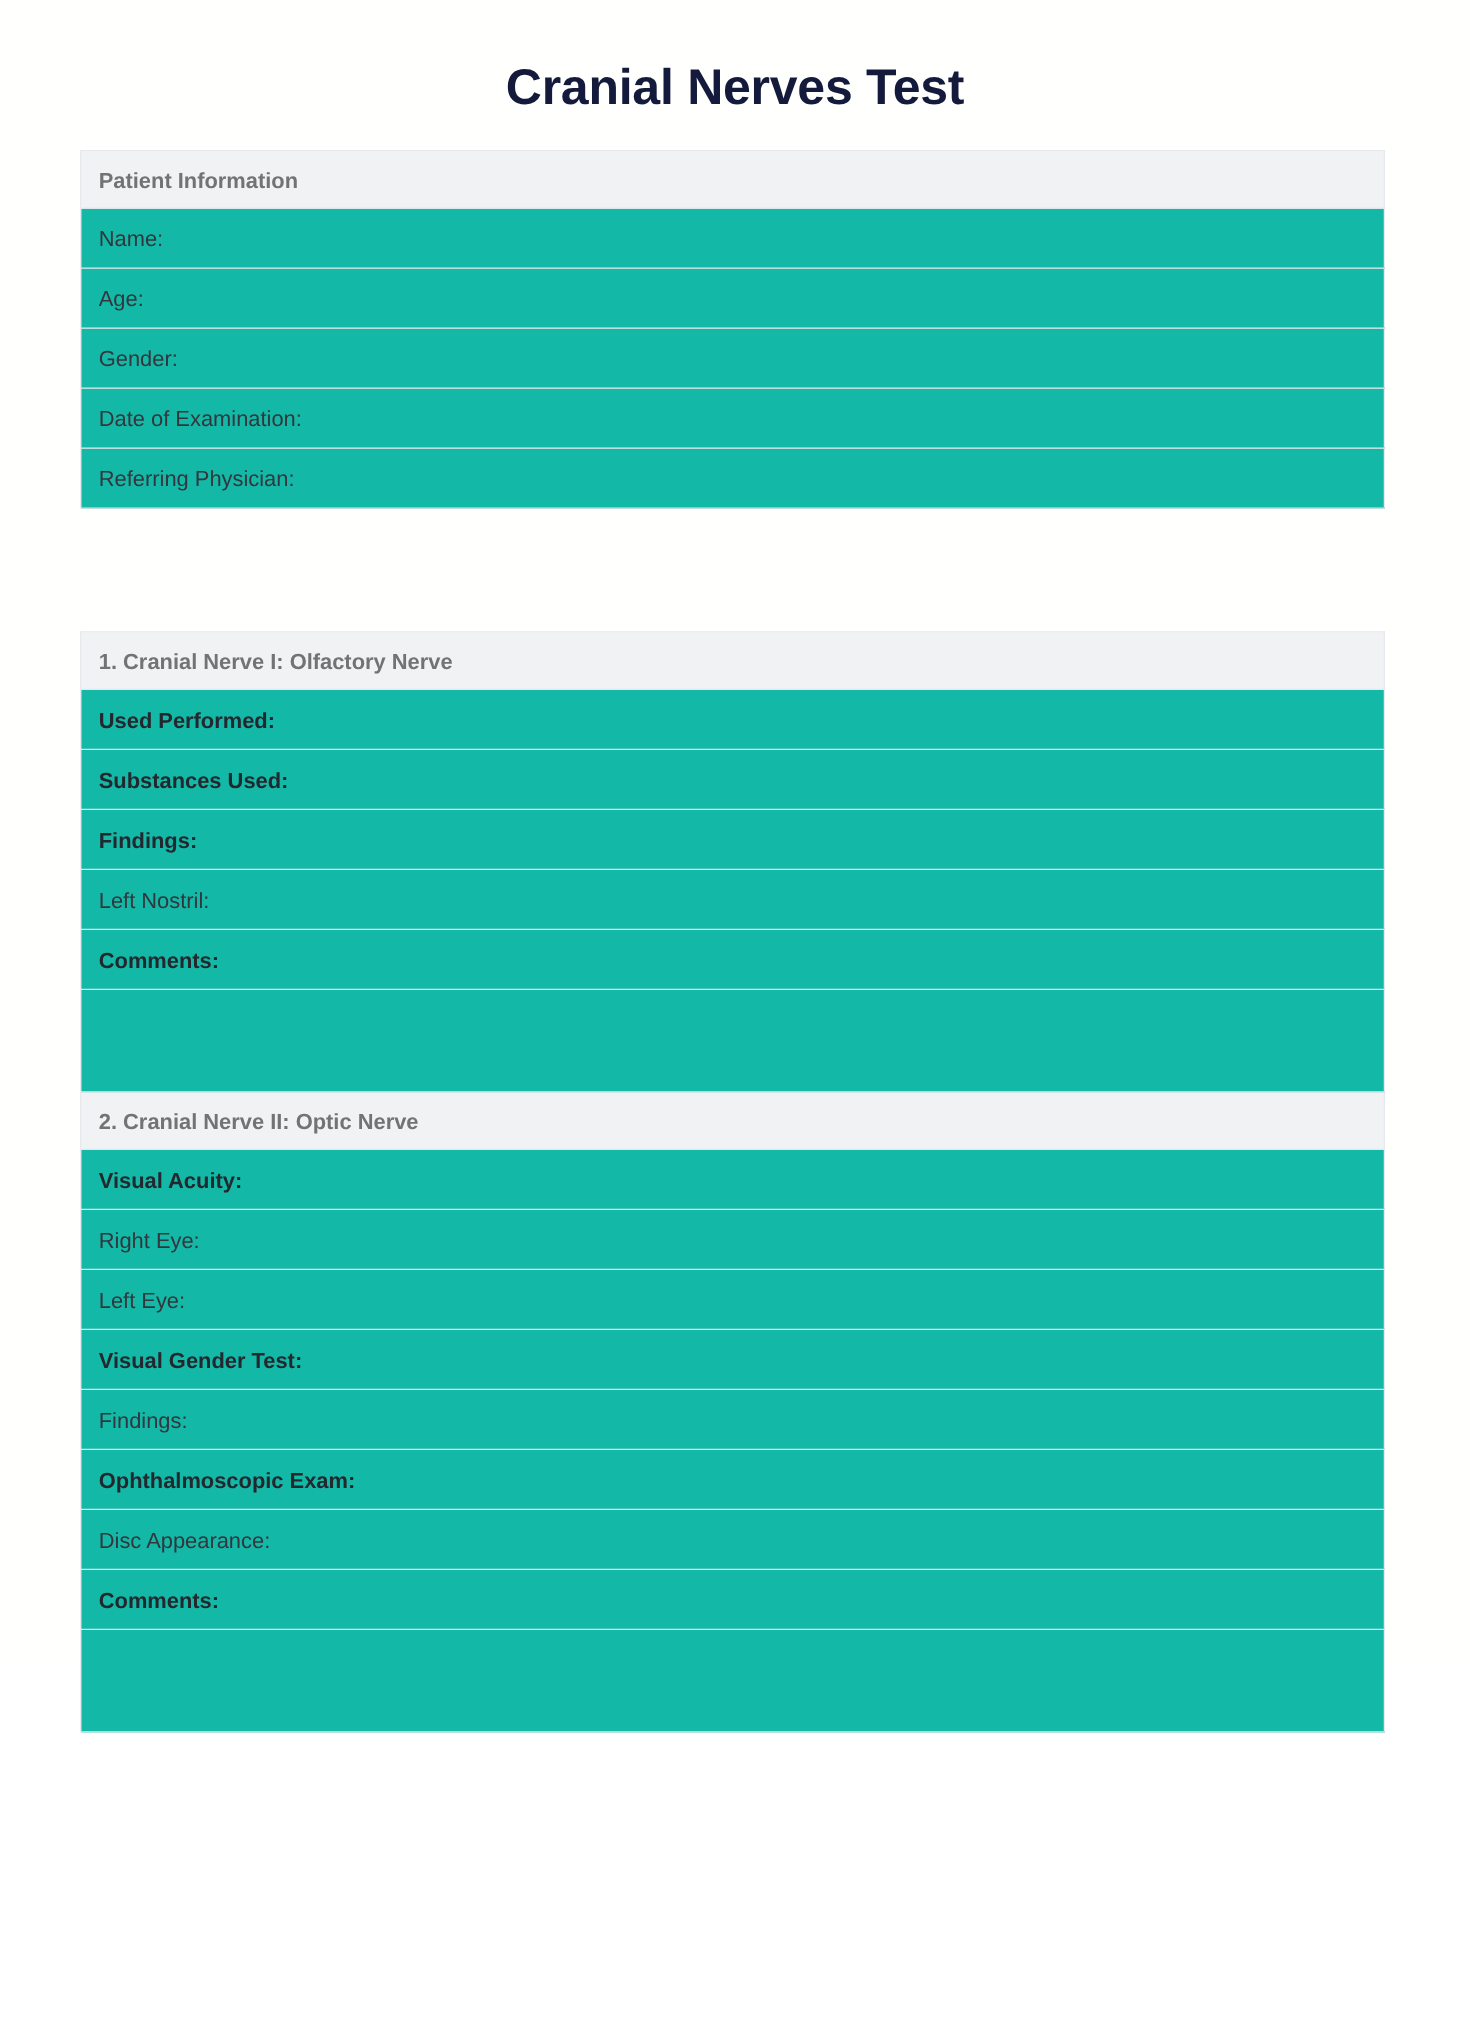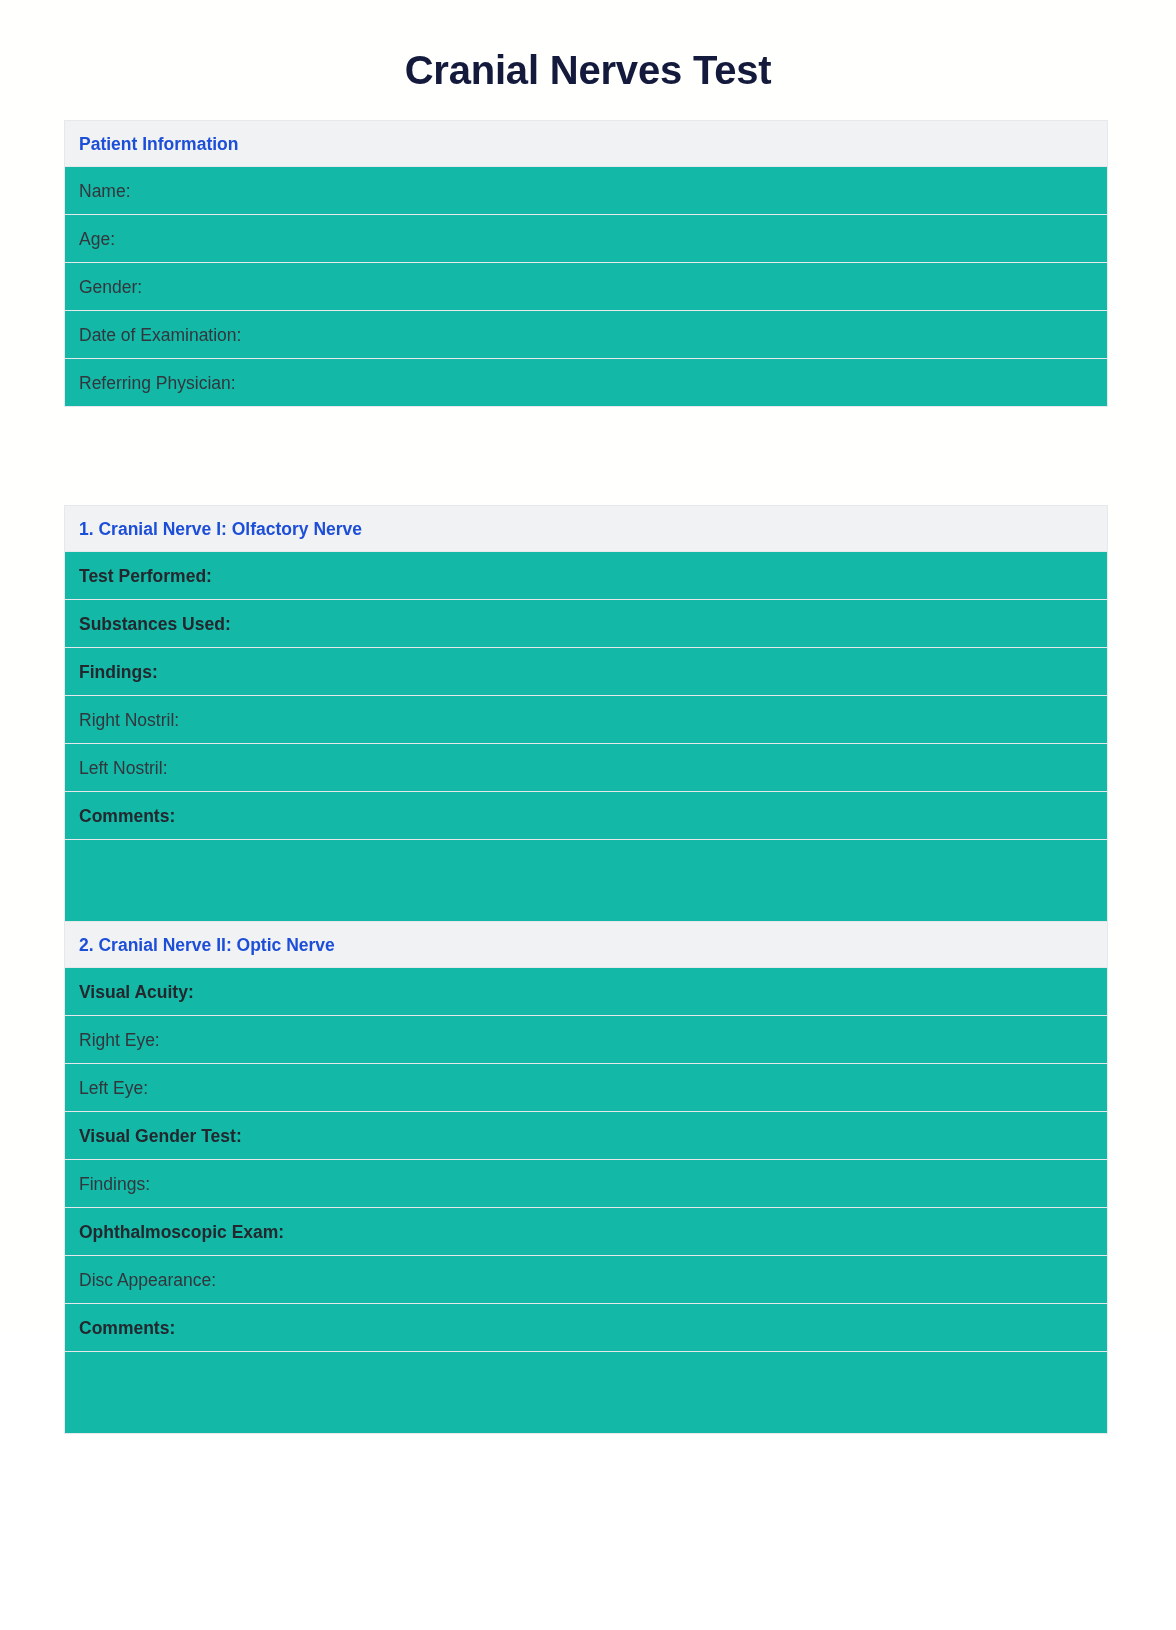--- a/index.html
+++ b/index.html
@@ -56,21 +56,21 @@
     vertical-align: middle;
     font-size: 17.5px;
     line-height: 22px;
     font-weight: normal;
     color: #32363d;
     background: #14b8a6;
   }
   table.form-table td.hdr {
     background: #f1f2f4;
     font-weight: bold;
-    color: #1d4ed8;
+    color: #737373;
     height: 45px;
     font-size: 17.5px;
   }
   table.form-table td.bold {
     font-weight: bold;
     color: #23272e;
   }
   table.form-table td.blank {
     height: 81px;
   }
@@ -114,30 +114,27 @@
 
 
   <div class="spacer-c"></div>
 
   <table class="form-table" id="exam-table">
     <tbody id="exam-body">
         <tr>
           <td class="hdr">1. Cranial Nerve I: Olfactory Nerve</td>
         </tr>
         <tr>
-          <td class="bold">Test Performed:</td>
+          <td class="bold">Used Performed:</td>
         </tr>
         <tr>
           <td class="bold">Substances Used:</td>
         </tr>
         <tr>
           <td class="bold">Findings:</td>
-        </tr>
-        <tr>
-          <td class="">Right Nostril:</td>
         </tr>
         <tr>
           <td class="">Left Nostril:</td>
         </tr>
         <tr>
           <td class="bold">Comments:</td>
         </tr>
         <tr>
           <td class="blank"></td>
         </tr>

